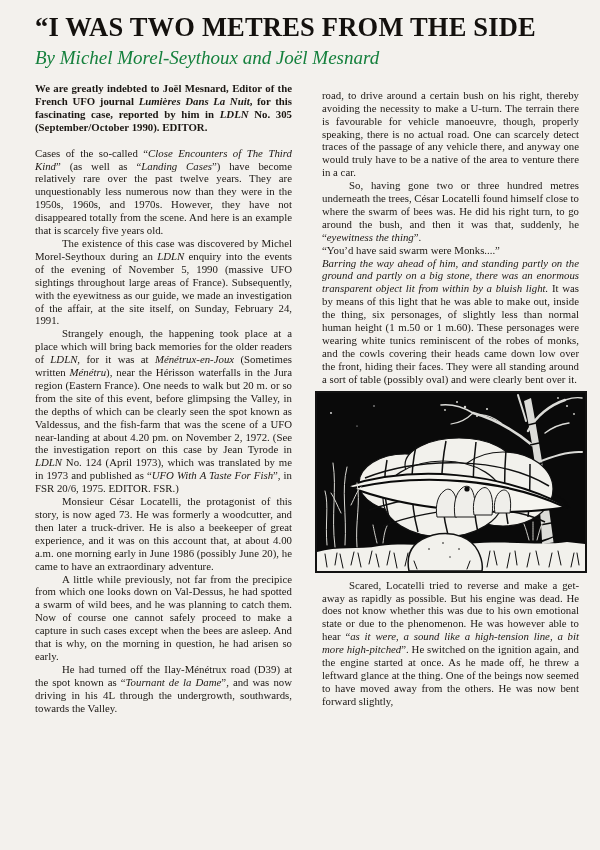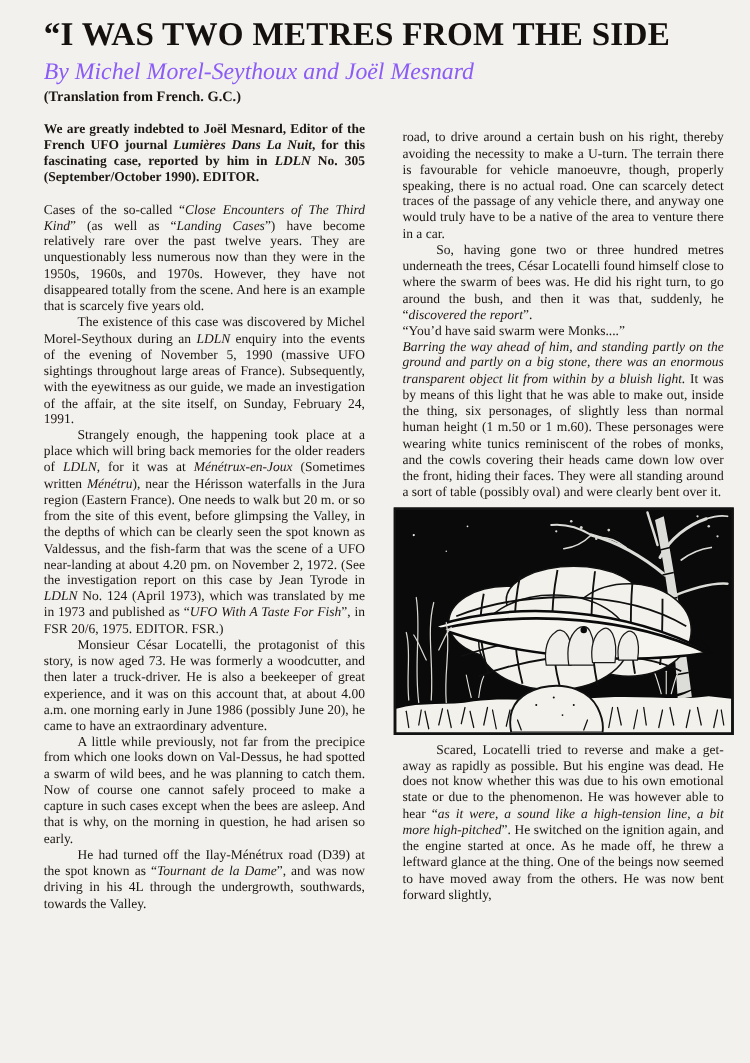--- a/index.html
+++ b/index.html
@@ -6,21 +6,21 @@
   body{width:600px;height:850px;background:#f3f1ed;}
   .page{
     width:596px;height:850px;box-sizing:border-box;
     padding:12px 22px 0 35px;
     background:#f3f1ed;color:#1b1713;
     font-family:"Liberation Serif", serif;
     overflow:hidden;
   }
   .title{margin:0;font-size:26.5px;font-weight:bold;line-height:30px;letter-spacing:.2px;color:#14110e;}
   .title .title-line{display:block;}
-  .byline{margin-top:5px;font-size:19px;font-style:italic;color:#8b5cf6;}
+  .byline{margin-top:5px;font-size:19px;font-style:italic;color:#15803d;}
   .trans-note{margin-top:3px;font-size:11.5px;font-weight:bold;}
   .columns{display:flex;gap:30px;margin-top:13px;align-items:center;}
   .col{
     width:257px;flex:0 0 257px;
     font-size:10.8px;line-height:12.9px;
     text-align:justify;text-justify:inter-word;
     hyphens:auto;-webkit-hyphens:auto;
   }
   .col p{margin:0;}
   p.indent{text-indent:27px;}
@@ -36,36 +36,35 @@
 </style>
 </head>
 <body>
 
 <div class="page">
   <header>
     <h1 class="title">
       <span class="title-line">“I WAS TWO METRES FROM THE SIDE</span>
     </h1>
     <div class="byline">By Michel Morel-Seythoux and Joël Mesnard</div>
-    <div class="trans-note">(Translation from French. G.C.)</div>
   </header>
 
   <div class="columns">
     <div class="col">
         <p class="para editor-note"><span class="s-b">We are greatly indebted to Joël Mesnard, Editor of the French UFO journal </span><span class="s-bi">Lumières Dans La Nuit</span><span class="s-b">, for this fascinating case, reported by him in </span><span class="s-bi">LDLN</span><span class="s-b"> No. 305 (September/October 1990).  EDITOR.</span></p>
         <p class="para"><span>Cases of the so-called “</span><span class="s-i">Close Encounters of The Third Kind</span><span>” (as well as “</span><span class="s-i">Landing Cases</span><span>”) have become relatively rare over the past twelve years.  They are unquestionably less numerous now than they were in the 1950s, 1960s, and 1970s.  However, they have not disappeared totally from the scene.  And here is an example that is scarcely five years old.</span></p>
         <p class="para indent"><span>The existence of this case was discovered by Michel Morel-Seythoux during an </span><span class="s-i">LDLN</span><span> enquiry into the events of the evening of November 5, 1990 (massive UFO sightings throughout large areas of France). Subsequently, with the eyewitness as our guide, we made an investigation of the affair, at the site itself, on Sunday, February 24, 1991.</span></p>
         <p class="para indent"><span>Strangely enough, the happening took place at a place which will bring back memories for the older readers of </span><span class="s-i">LDLN</span><span>, for it was at </span><span class="s-i">Ménétrux-en-Joux</span><span> (Sometimes written </span><span class="s-i">Ménétru</span><span>), near the Hérisson waterfalls in the Jura region (Eastern France).  One needs to walk but 20 m. or so from the site of this event, before glimpsing the Valley, in the depths of which can be clearly seen the spot known as Valdessus, and the fish-farm that was the scene of a UFO near-landing at about 4.20 pm. on November 2, 1972.  (See the investigation report on this case by Jean Tyrode in </span><span class="s-i">LDLN</span><span> No. 124 (April 1973), which was translated by me in 1973 and published as “</span><span class="s-i">UFO With A Taste For Fish</span><span>”, in FSR 20/6, 1975.  EDITOR. FSR.)</span></p>
         <p class="para indent"><span>Monsieur César Locatelli, the protagonist of this story, is now aged 73.   He was formerly a woodcutter, and then later a truck-driver.  He is also a beekeeper of great experience, and it was on this account that, at about 4.00 a.m. one morning early in June 1986 (possibly June 20), he came to have an extraordinary adventure.</span></p>
         <p class="para indent"><span>A little while previously, not far from the precipice from which one looks down on Val-Dessus, he had spotted a swarm of wild bees, and he was planning to catch them.  Now of course one cannot safely proceed to make a capture in such cases except when the bees are asleep.  And that is why, on the morning in question, he had arisen so early.</span></p>
         <p class="para indent"><span>He had turned off the Ilay-Ménétrux road (D39) at the spot known as “</span><span class="s-i">Tournant de la Dame</span><span>”, and was now driving in his 4L through the undergrowth, southwards, towards the Valley.</span></p>
       </div>
     <div class="col">
         <p class="para"><span>road, to drive around a certain bush on his right, thereby avoiding the necessity to make a U-turn.  The terrain there is favourable for vehicle manoeuvre, though, properly speaking, there is no actual road.  One can scarcely detect traces of the passage of any vehicle there, and anyway one would truly have to be a native of the area to venture there in a car.</span></p>
-        <p class="para indent"><span>So, having gone two or three hundred metres underneath the trees, César Locatelli found himself close to where the swarm of bees was.  He did his right turn, to go around the bush, and then it was that, suddenly, he “</span><span class="s-i">discovered the report</span><span>”.</span></p>
+        <p class="para indent"><span>So, having gone two or three hundred metres underneath the trees, César Locatelli found himself close to where the swarm of bees was.  He did his right turn, to go around the bush, and then it was that, suddenly, he “</span><span class="s-i">eyewitness the thing</span><span>”.</span></p>
         <p class="para"><span>“You’d have said swarm were Monks....”</span></p>
         <p class="para"><span class="s-i">Barring the way ahead of him, and standing partly on the ground and partly on a big stone, there was an enormous transparent object lit from within by a bluish light.</span><span>  It was by means of this light that he was able to make out, inside the thing, six personages, of slightly less than normal human height (1 m.50 or 1 m.60). These personages were wearing white tunics reminiscent of the robes of monks, and the cowls covering their heads came down low over the front, hiding their faces. They were all standing around a sort of table (possibly oval) and were clearly bent over it.</span></p>
   <figure class="ufo-figure">
     <svg viewBox="0 0 268 178" xmlns="http://www.w3.org/2000/svg">
       <rect x="0" y="0" width="268" height="178" fill="#0a0a0a"></rect>
 
       <g fill="#e8e8e8">
         <circle cx="14" cy="20" r="0.9"></circle>
               <circle cx="40" cy="33" r="0.6"></circle>
               <circle cx="57" cy="13" r="0.7"></circle>

